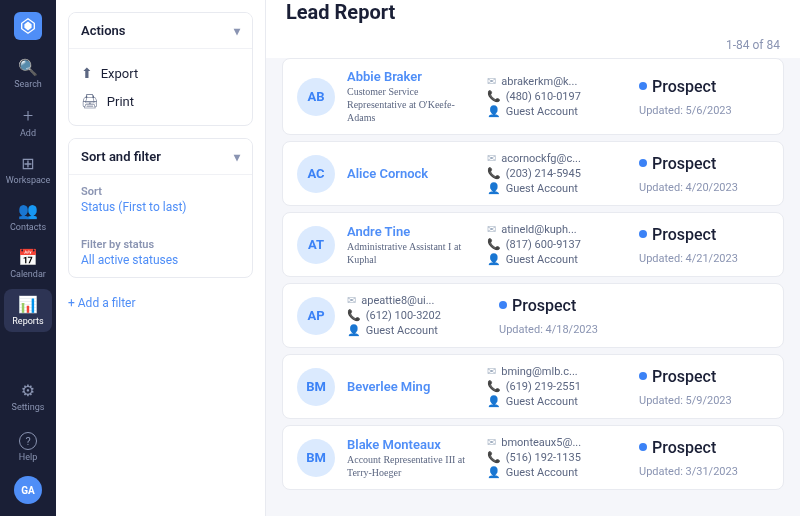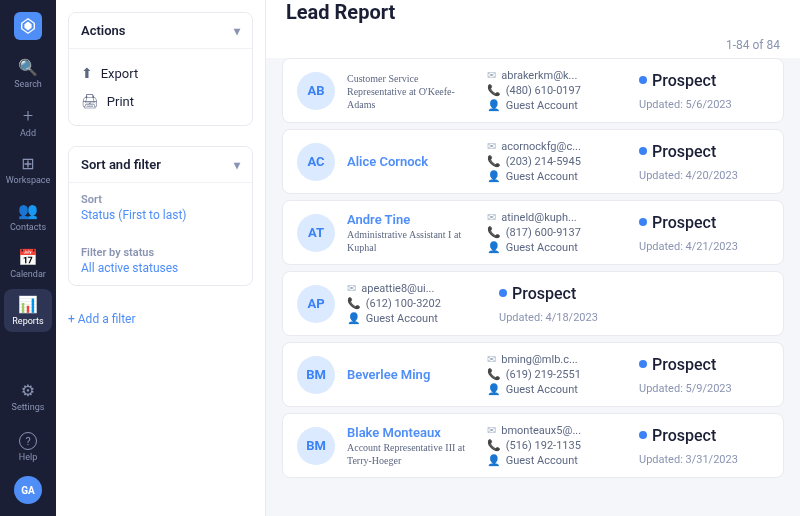--- a/index.html
+++ b/index.html
@@ -41,21 +41,21 @@
     }
 
     
     .sidebar-panel {
       width: 210px;
       background: #fff;
       border-right: 1px solid #e8eaf0;
       padding: 12px;
       display: flex;
       flex-direction: column;
-      gap: 20px;
+      gap: 12px;
       flex-shrink: 0;
       overflow-y: auto;
     }
 
     .panel-section {
       border: 1px solid #e8eaf0;
       border-radius: 8px;
       overflow: hidden;
     }
     .panel-header {
@@ -251,20 +251,21 @@
   </div>
   <div class="results-bar">
     <span>1-84 of 84</span>
   </div>
 
   <div class="leads-list" id="leads-container">
 
   <div class="lead-card">
     <div class="lead-avatar" style="background:#dbeafe;color:#3b82f6;font-size:13px;">AB</div>
     <div class="lead-info">
+      <div class="lead-name">Abbie Braker</div>
       <div class="lead-subtitle">Customer Service Representative at O'Keefe-Adams</div>
     </div>
     <div class="lead-contact">
       <div class="contact-row">
             <span class="contact-icon">✉</span>
             <span>abrakerkm@k...</span>
           </div>
           <div class="contact-row">
             <span class="contact-icon">📞</span>
             <span>(480) 610-0197</span>

